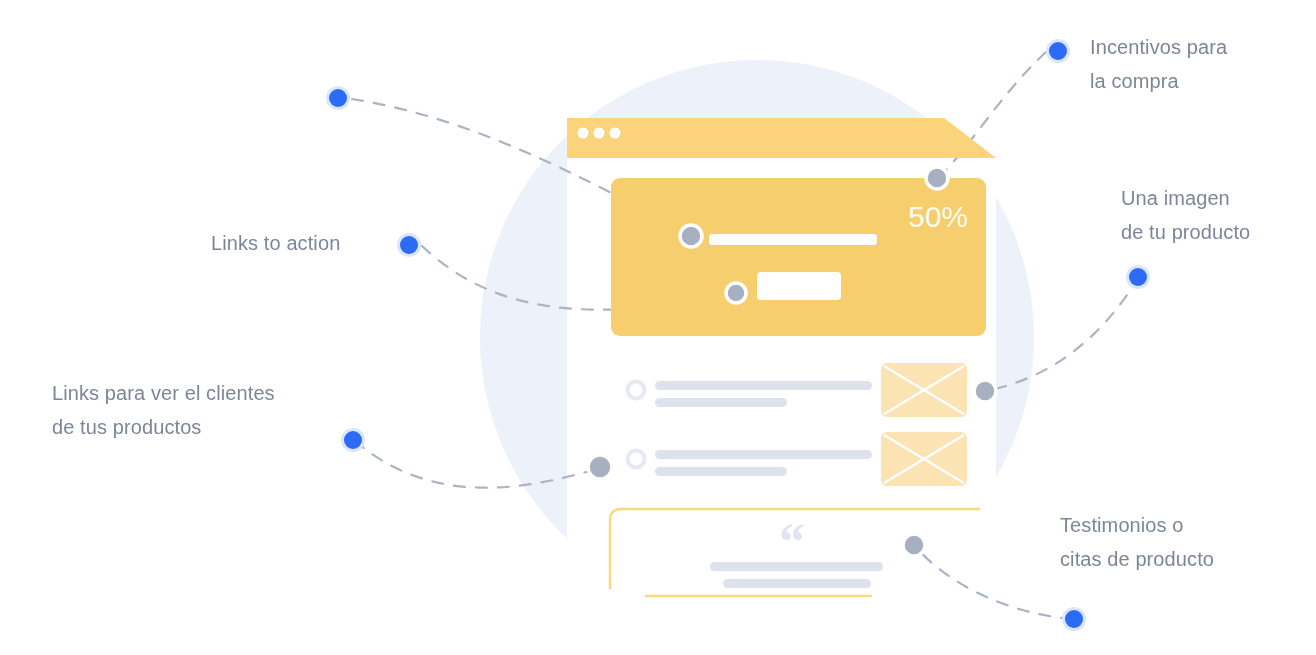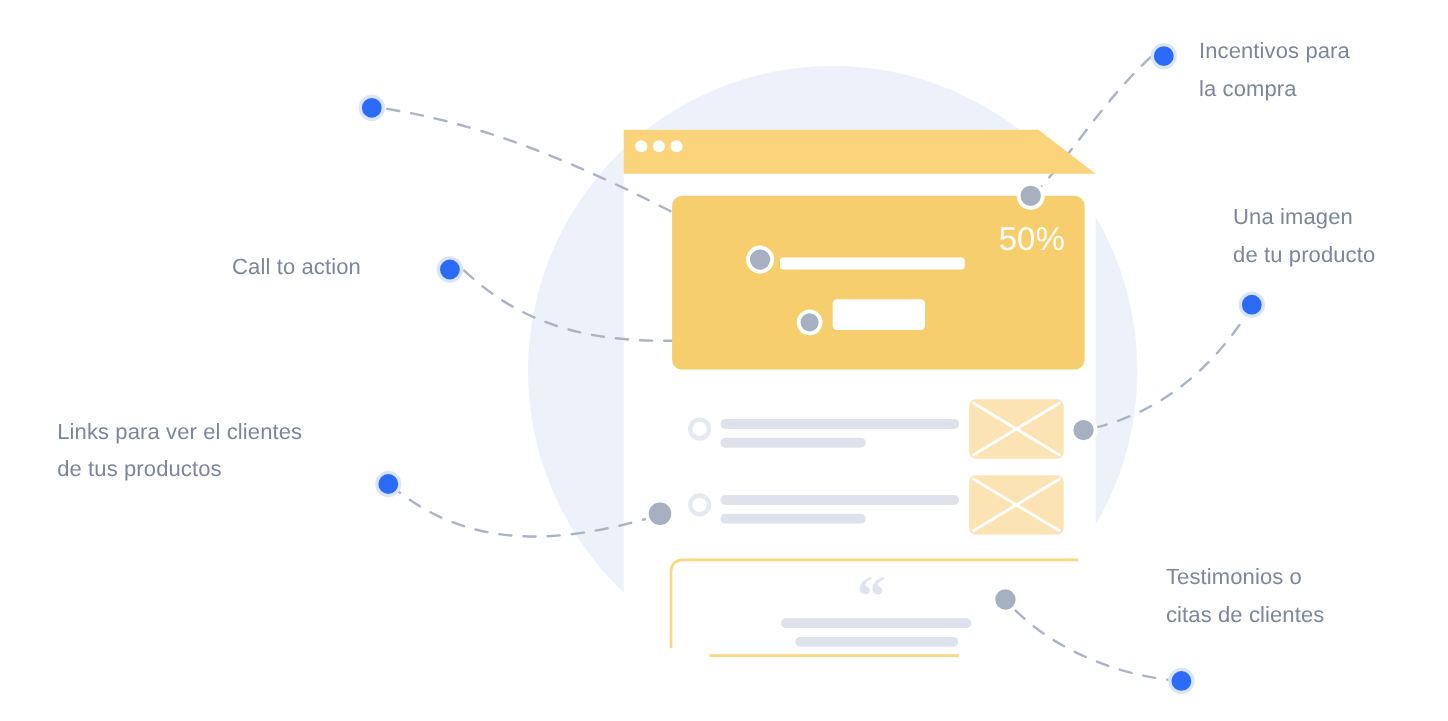--- a/index.html
+++ b/index.html
@@ -125,27 +125,27 @@
         <circle cx="1138" cy="277" r="9" fill="#2b6bf5"></circle>
       </g>
       <g>
         <circle cx="1074" cy="619" r="12" fill="#dbe5fb"></circle>
         <circle cx="1074" cy="619" r="9" fill="#2b6bf5"></circle>
       </g>
     </g>
   </svg>
 
 
-  <div class="callout c-cta">Call to action</div>
+  <div class="callout c-cta">Links to action</div>
 
   <div class="callout c-links">Links para ver el clientes
 de tus productos</div>
 
   <div class="callout c-incent">Incentivos para
 la compra</div>
 
   <div class="callout c-image">Una imagen
 de tu producto</div>
 
   <div class="callout c-testi">Testimonios o
-citas de clientes</div>
+citas de producto</div>
 
 </div>
 
 </body></html>

